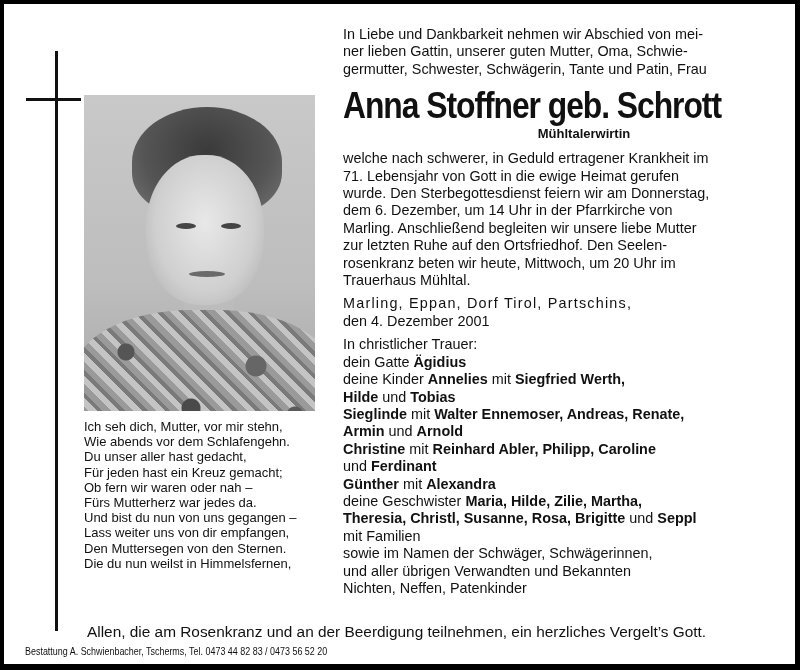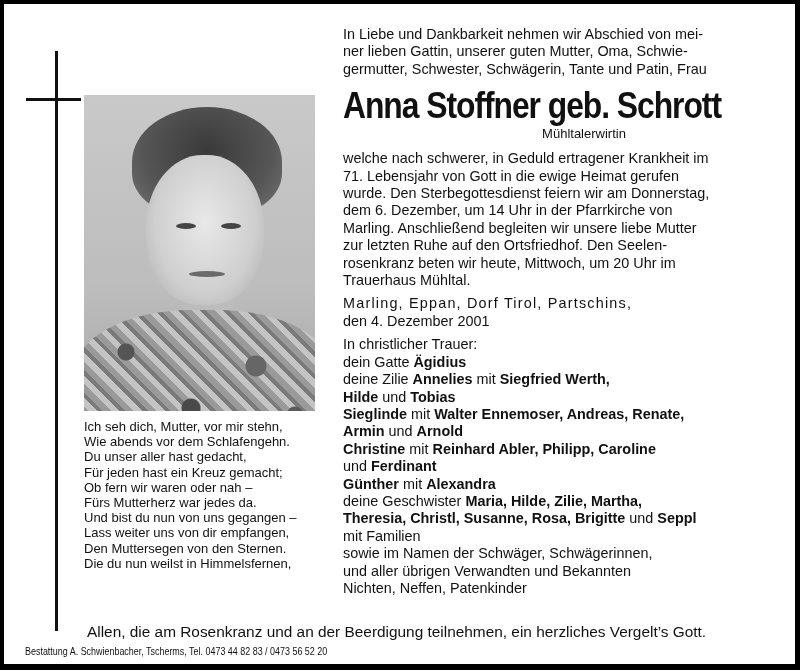--- a/index.html
+++ b/index.html
@@ -39,21 +39,21 @@
     position: absolute; left: 339px; top: 22px; width: 442px;
     font-size: 14.4px; line-height: 17.4px;
   }
   .intro { text-align: justify; }
   .intro div { white-space: nowrap; }
   .name {
     font-family: "Liberation Sans", sans-serif; font-weight: bold;
     font-size: 37px; line-height: 40px; margin-top: 8px; letter-spacing: -1.2px;
     transform: scaleX(0.86); transform-origin: left center; white-space: nowrap;
   }
-  .subtitle { text-align: center; font-weight: normal; font-size: 13px; line-height: 16px; margin-top: 0px; margin-left: 40px; }
+  .subtitle { text-align: center; font-weight: bold; font-size: 13px; line-height: 16px; margin-top: 0px; margin-left: 40px; }
   .para { margin-top: 8px; }
   .para div { white-space: nowrap; }
   .places { margin-top: 6px; letter-spacing: 1.2px; }
   .date { }
   .mourners { margin-top: 6px; }
   .mourners div { white-space: nowrap; }
   .b { font-weight: bold; }
   .thanks {
     position: absolute; left: 83px; top: 619px; font-size: 15.4px; line-height: 18px; white-space: nowrap; text-align: right;
   }
@@ -112,21 +112,21 @@
       <div>Trauerhaus Mühltal.</div>
     </div>
 
     <div class="places">Marling, Eppan, Dorf Tirol, Partschins,</div>
     <div class="date">den 4. Dezember 2001</div>
 
     <div class="mourners">
       <div>In christlicher Trauer:</div>
       <div id="mourner-lines">
           <div><span>dein Gatte </span><span class="b">Ägidius</span></div>
-          <div><span>deine Zilie </span><span class="b">Annelies</span><span> mit </span><span class="b">Siegfried Werth,</span></div>
+          <div><span>deine Kinder </span><span class="b">Annelies</span><span> mit </span><span class="b">Siegfried Werth,</span></div>
           <div><span class="b">Hilde</span><span> und </span><span class="b">Tobias</span></div>
           <div><span class="b">Sieglinde</span><span> mit </span><span class="b">Walter Ennemoser, Andreas, Renate,</span></div>
           <div><span class="b">Armin</span><span> und </span><span class="b">Arnold</span></div>
           <div><span class="b">Christine</span><span> mit </span><span class="b">Reinhard Abler, Philipp, Caroline</span></div>
           <div><span>und </span><span class="b">Ferdinant</span></div>
           <div><span class="b">Günther</span><span> mit </span><span class="b">Alexandra</span></div>
           <div><span>deine Geschwister </span><span class="b">Maria, Hilde, Zilie, Martha,</span></div>
           <div><span class="b">Theresia, Christl, Susanne, Rosa, Brigitte</span><span> und </span><span class="b">Seppl</span></div>
           <div><span>mit Familien</span></div>
           <div><span>sowie im Namen der Schwäger, Schwägerinnen,</span></div>

